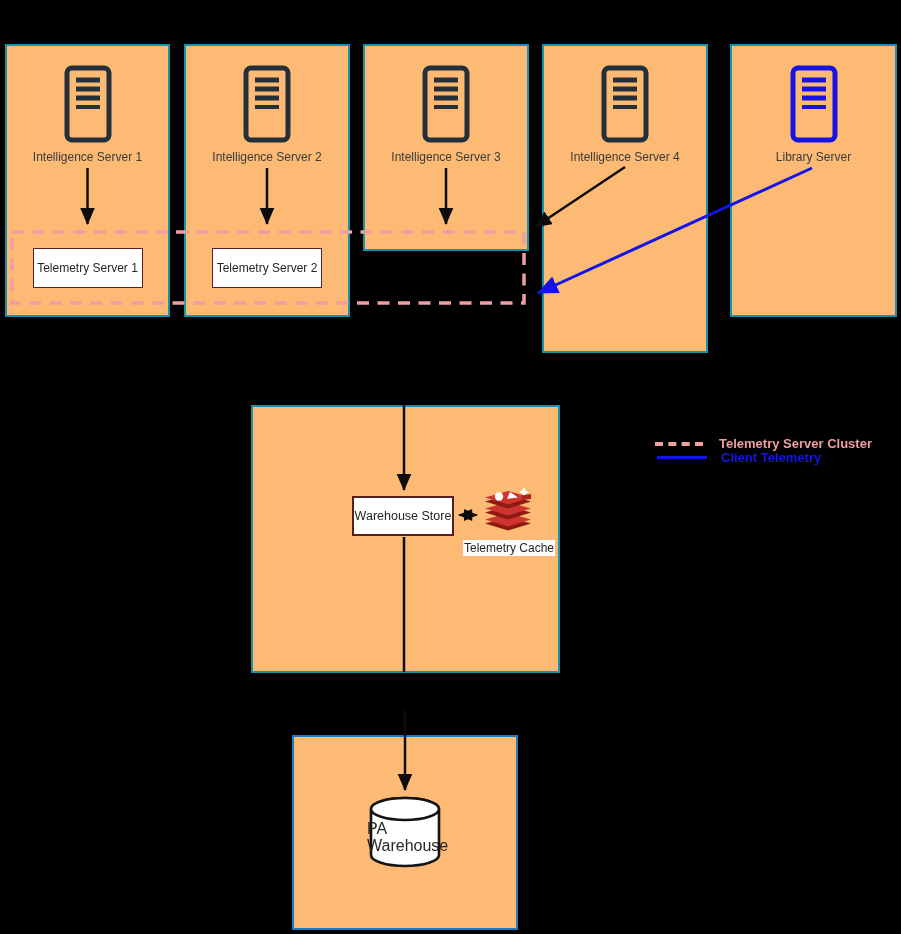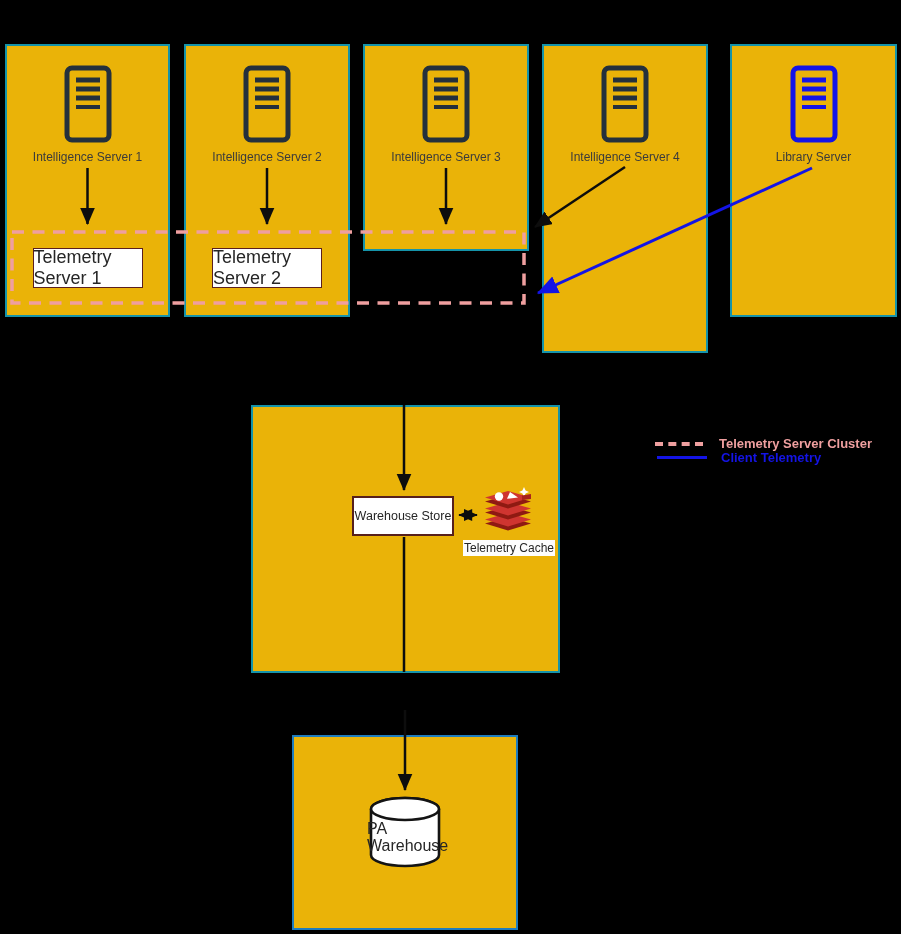--- a/index.html
+++ b/index.html
@@ -1,26 +1,26 @@
 <!DOCTYPE html>
 <html><head>
 <meta charset="utf-8">
 <style>
   html,body{margin:0;padding:0;background:#000;}
   body{position:relative;width:901px;height:934px;overflow:hidden;
        font-family:"Liberation Sans",sans-serif;}
-  .panel{position:absolute;background:#eab308;border:2px solid #1593a9;box-sizing:border-box;text-decoration:underline;}
+  .panel{position:absolute;background:#fdba74;border:2px solid #1593a9;box-sizing:border-box;text-decoration:underline;}
   .panel.blue{border-color:#1e7cbe;}
   .srv-icon{position:absolute;left:50%;transform:translateX(-50%);top:19px;width:48px;height:78px;}
   .srv-label{position:absolute;left:0;right:0;top:104px;text-align:center;
              font-size:12px;color:#3b3b3b;}
   .tel-box{position:absolute;left:50%;transform:translateX(-50%);top:202px;width:110px;height:40px;
            background:#fff;border:1px solid #5a1f1f;box-sizing:border-box;
            display:flex;align-items:center;justify-content:center;
-           font-size:18px;color:#262626;}
+           font-size:12px;color:#262626;}
   .store-box{position:absolute;left:352px;top:496px;width:102px;height:40px;background:#fff;
              border:2px solid #57201c;box-sizing:border-box;display:flex;align-items:center;
              justify-content:center;font-size:12.5px;color:#262626;z-index:4;}
   .cache-label{position:absolute;left:463px;top:540px;width:92px;background:#fdfdfd;
                text-align:center;font-size:12px;color:#262626;padding:1px 0;z-index:4;}
   .redis{position:absolute;left:480px;top:487px;width:56px;height:48px;z-index:4;}
   .cyl-svg{position:absolute;left:366px;top:793px;width:78px;height:78px;z-index:4;}
   .cyl-text{position:absolute;left:367px;top:820px;width:76px;text-align:left;
             font-size:16px;line-height:17px;color:#262626;z-index:5;}
   #overlay{position:absolute;left:0;top:0;width:901px;height:934px;z-index:6;pointer-events:none;}

